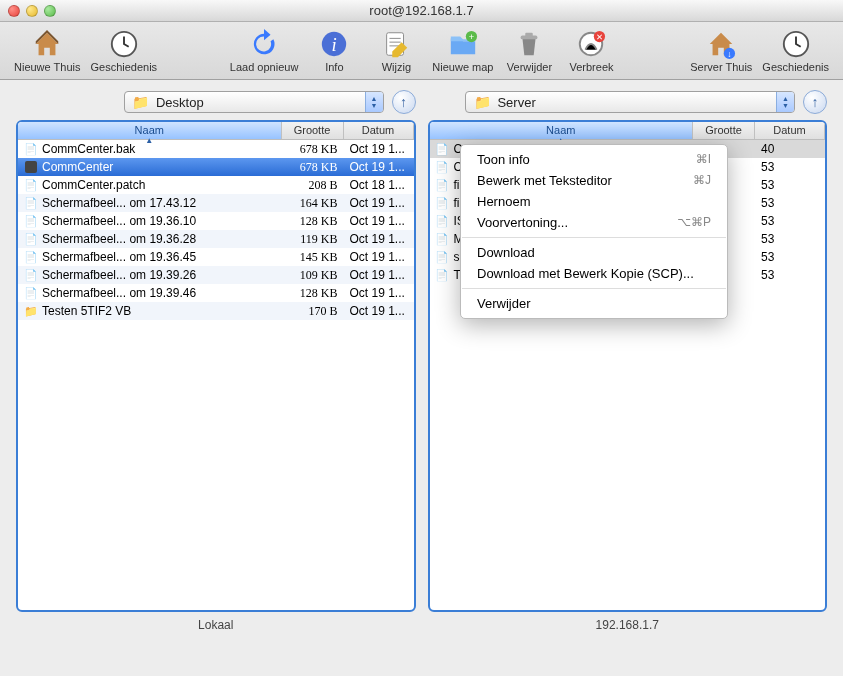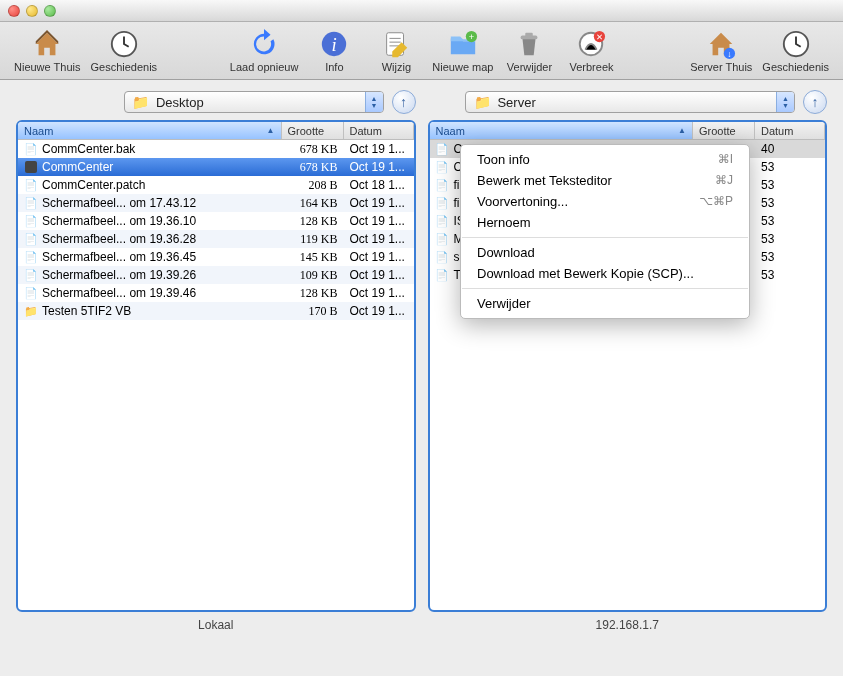--- a/index.html
+++ b/index.html
@@ -147,20 +147,21 @@
       font-size: 11px;
       color: #333;
       height: 18px;
     }
     .col-headers div {
       padding: 2px 6px;
       border-right: 1px solid #c0c0c0;
       display: flex;
       align-items: center;
       justify-content: space-between;
+      flex-direction: column;
     }
     .col-name { flex: 1; background: linear-gradient(to bottom, #d0e4ff, #97c3ff); color: #1a4c8e; }
     .col-name .sort { font-size: 8px; color: #2b5fa5; }
     .col-size { width: 62px; }
     .col-date { width: 70px; }
     .file-list {
       flex: 1;
       overflow: hidden;
       position: relative;
     }
@@ -198,21 +199,21 @@
     .pane-label {
       text-align: center;
       font-size: 12px;
       color: #444;
       margin-top: 6px;
     }
     .context-menu {
       position: absolute;
       left: 460px;
       top: 144px;
-      width: 290px;
+      width: 268px;
       background: #fff;
       border: 1px solid #bbb;
       border-radius: 5px;
       box-shadow: 0 6px 24px rgba(0,0,0,0.3);
       padding: 4px 0;
       font-size: 13px;
       z-index: 100;
     }
     .cm-item {
       display: flex;
@@ -230,20 +231,21 @@
   </style>
 </head>
 <body>
 
 <div class="titlebar">
   <div class="traffic-lights">
     <div class="tl red"></div>
     <div class="tl yellow"></div>
     <div class="tl green"></div>
   </div>
+  <div class="title">root@192.168.1.7</div>
 </div>
 
 <div class="toolbar">
   <div class="tb-group" id="tb-left">
       <div class="tb-btn">
         <div class="ico">
           <svg viewBox="0 0 32 32">
             <path fill="#c98b4a" d="M16 4 4 16h3v12h6v-8h6v8h6V16h3z"></path>
             <path fill="#7a5530" d="M4 16 16 4l12 12v-3L16 1 4 13z"></path>
           </svg>
@@ -583,25 +585,25 @@
 <div class="context-menu" id="context-menu">
     <div class="cm-item">
       <span>Toon info</span>
       <span class="cm-shortcut">⌘I</span>
     </div>
     <div class="cm-item">
       <span>Bewerk met Teksteditor</span>
       <span class="cm-shortcut">⌘J</span>
     </div>
     <div class="cm-item">
+      <span>Hernoem</span>
+    </div>
+    <div class="cm-item">
       <span>Voorvertoning...</span>
       <span class="cm-shortcut">⌥⌘P</span>
-    </div>
-    <div class="cm-item">
-      <span>Hernoem</span>
     </div>
     <div class="cm-sep"></div>
     <div class="cm-item">
       <span>Download</span>
     </div>
     <div class="cm-item">
       <span>Download met Bewerk Kopie (SCP)...</span>
     </div>
     <div class="cm-sep"></div>
     <div class="cm-item">

